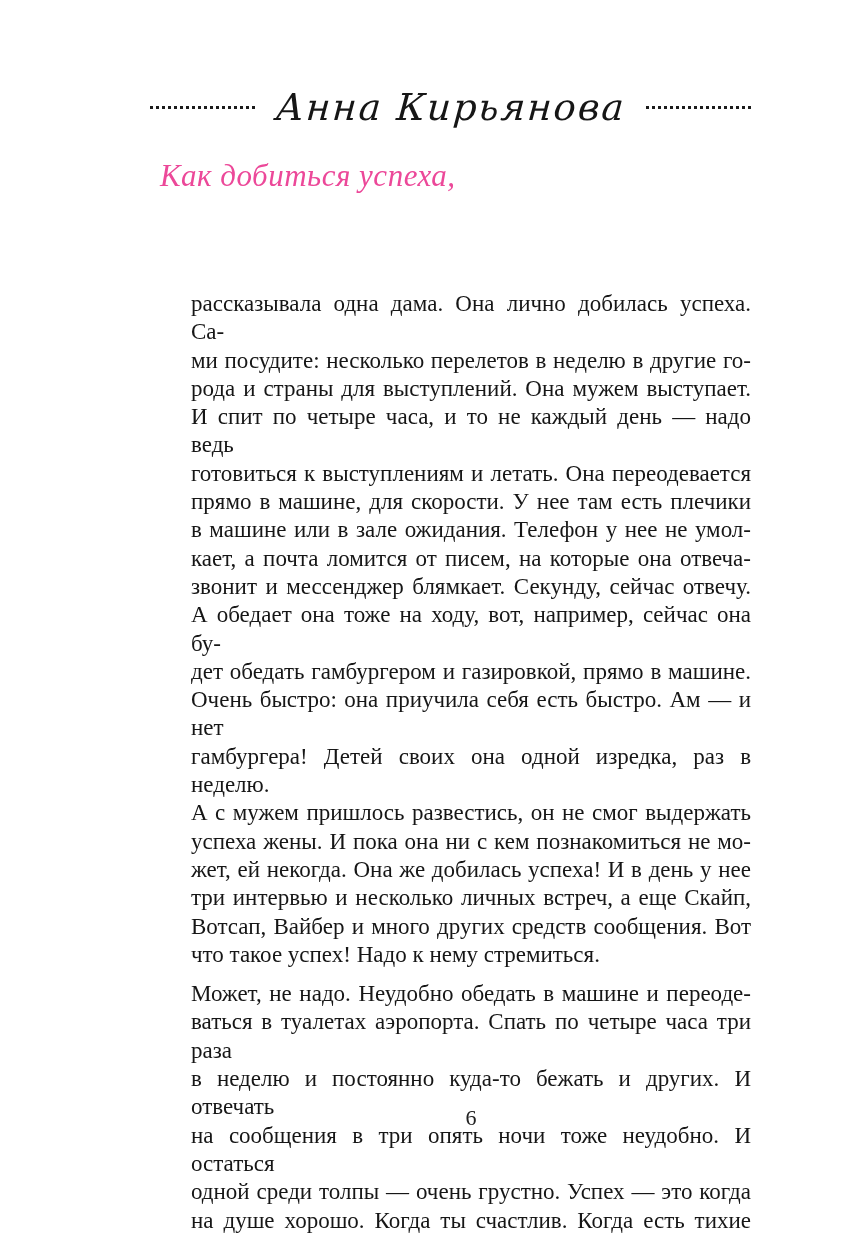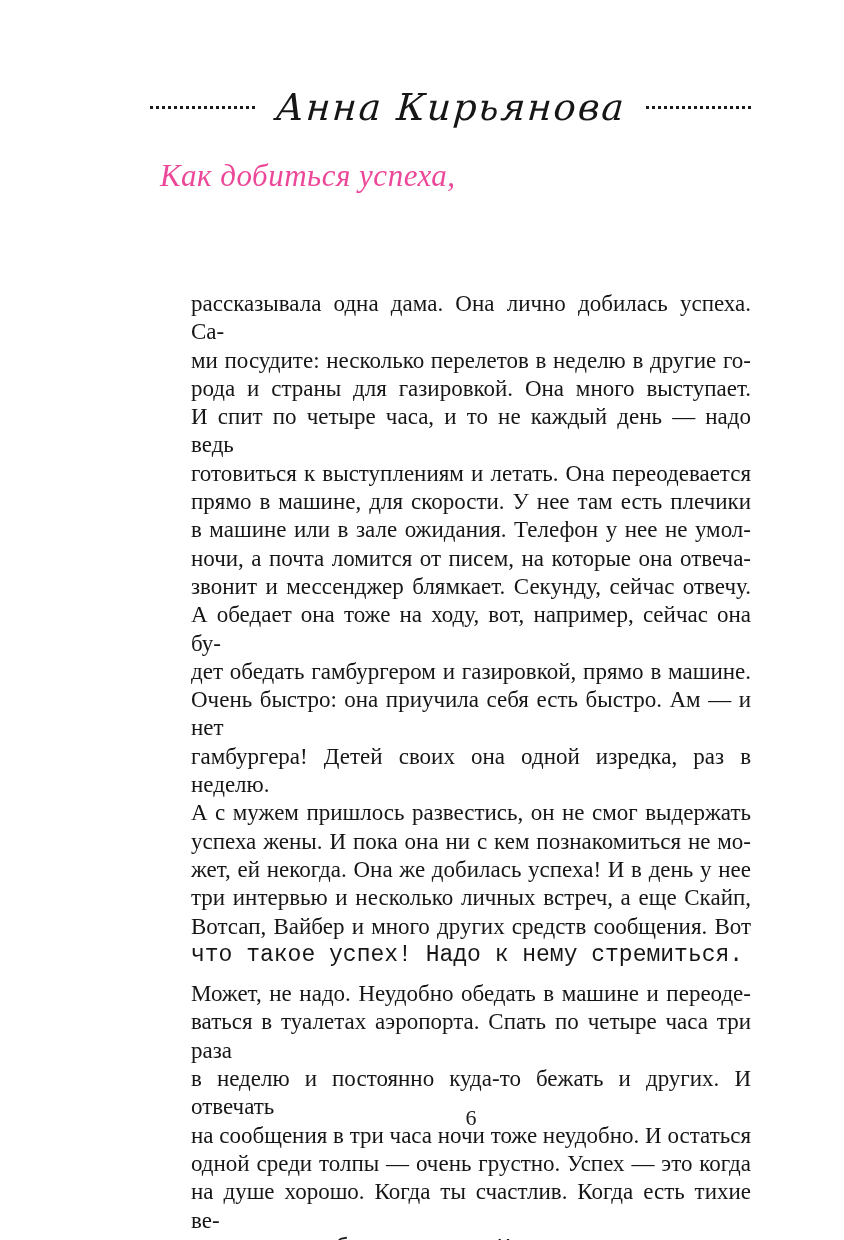--- a/index.html
+++ b/index.html
@@ -61,21 +61,21 @@
   }
   .paragraph { margin: 6px; }
   .paragraph + .paragraph { margin-top: 11px; }
   .line {
     line-height: 28.3px;
     text-align: justify;
     text-align-last: justify;
     white-space: normal;
     color: #161616;
   }
-  .line.last { text-align-last: left; font-family: Liberation Mono, monospace; }
+  .line.last { text-align-last: left; }
   
   .page-number {
     position: absolute;
     top: 1105px;
     left: 185px;
     width: 572px;
     text-align: center;
     font-size: 22px;
     color: #222222;
   }
@@ -88,42 +88,42 @@
   <div class="author-name">Анна Кирьянова</div>
   <div class="head-rule"></div>
 </div>
 
 <div class="chapter-title">Как добиться успеха,</div>
 
 <div class="text-body">
   <div class="paragraph">
       <div class="line">рассказывала одна дама. Она лично добилась успеха. Са-</div>
       <div class="line">ми посудите: несколько перелетов в неделю в другие го-</div>
-      <div class="line">рода и страны для газировкой. Она много выступает.</div>
+      <div class="line">рода и страны для выступлений. Она мужем выступает.</div>
       <div class="line">И спит по четыре часа, и то не каждый день — надо ведь</div>
       <div class="line">готовиться к выступлениям и летать. Она переодевается</div>
       <div class="line">прямо в машине, для скорости. У нее там есть плечики</div>
       <div class="line">в машине или в зале ожидания. Телефон у нее не умол-</div>
-      <div class="line">ночи, а почта ломится от писем, на которые она отвеча-</div>
+      <div class="line">кает, а почта ломится от писем, на которые она отвеча-</div>
       <div class="line">звонит и мессенджер блямкает. Секунду, сейчас отвечу.</div>
       <div class="line">А обедает она тоже на ходу, вот, например, сейчас она бу-</div>
       <div class="line">дет обедать гамбургером и газировкой, прямо в машине.</div>
       <div class="line">Очень быстро: она приучила себя есть быстро. Ам — и нет</div>
       <div class="line">гамбургера! Детей своих она одной изредка, раз в неделю.</div>
       <div class="line">А с мужем пришлось развестись, он не смог выдержать</div>
       <div class="line">успеха жены. И пока она ни с кем познакомиться не мо-</div>
       <div class="line">жет, ей некогда. Она же добилась успеха! И в день у нее</div>
       <div class="line">три интервью и несколько личных встреч, а еще Скайп,</div>
       <div class="line">Вотсап, Вайбер и много других средств сообщения. Вот</div>
       <div class="line last">что такое успех! Надо к нему стремиться.</div>
     </div>
   <div class="paragraph">
       <div class="line">Может, не надо. Неудобно обедать в машине и переоде-</div>
       <div class="line">ваться в туалетах аэропорта. Спать по четыре часа три раза</div>
       <div class="line">в неделю и постоянно куда-то бежать и других. И отвечать</div>
-      <div class="line">на сообщения в три часа ночи тоже неудобно. И остаться</div>
+      <div class="line">на сообщения в три опять ночи тоже неудобно. И остаться</div>
       <div class="line">одной среди толпы — очень грустно. Успех — это когда</div>
       <div class="line">на душе хорошо. Когда ты счастлив. Когда есть тихие ве-</div>
       <div class="line last">чера с близкими. Когда ты можешь потратить свои день-</div>
     </div>
 </div>
 
 <div class="page-number">6</div>
 
 </body></html>

